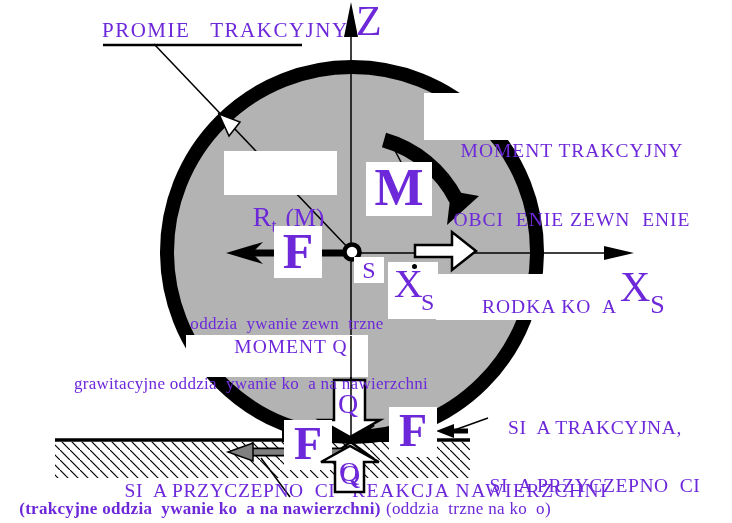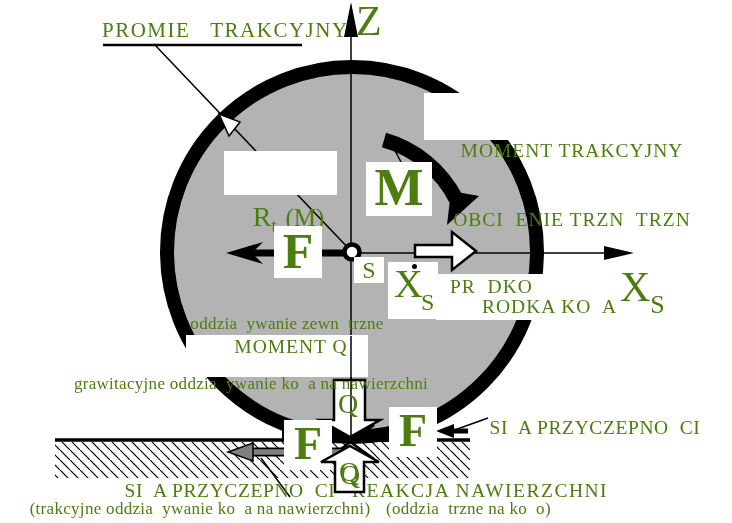--- a/index.html
+++ b/index.html
@@ -1,21 +1,21 @@
 <!DOCTYPE html>
 <html><head>
 <meta charset="utf-8">
 <style>
   html,body{margin:0;padding:0;background:#fff;}
   #stage{position:relative;width:732px;height:523px;background:#ffffff;overflow:hidden;
          font-family:"Liberation Serif","DejaVu Serif",serif;color:#000;}
   svg{position:absolute;left:0;top:0;}
   #bg{z-index:1;}
   #overlay{z-index:15;}
-  .lbl{position:absolute;color:#4d7c0f;white-space:pre;z-index:10;line-height:1.02;}
+  .lbl{position:absolute;color:#6d28d9;white-space:pre;z-index:10;line-height:1.02;}
   .boxed{background:#ffffff;}
   .caps{font-size:19.5px;letter-spacing:1px;}
   .body-txt{font-size:17px;letter-spacing:0.3px;}
   .ctr{text-align:center;}
   .big-sym{font-weight:bold;}
   .q-lbl{font-size:28px;z-index:20;}
 </style>
 </head>
 <body>
 
@@ -68,70 +68,70 @@
     <polygon points="228,452 253,443 253,461" fill="#808080" stroke="#000" stroke-width="1.5"></polygon>
     <line x1="261" y1="458" x2="290" y2="497" stroke="#000" stroke-width="1.5"></line>
   </svg>
 
   <div class="lbl caps" style="left:102px;top:20px;font-size:21px;letter-spacing:1.5px;">PROMIE   TRAKCYJNY</div>
 
   <div class="lbl" style="left:356px;top:0px;font-size:42px;">Z</div>
 
   <div class="lbl boxed ctr caps" style="left:424px;top:93px;width:296px;height:47px;line-height:23px;">
     <div>MOMENT TRAKCYJNY</div>
-    <div>OBCI  ENIE TRZN  TRZN</div>
+    <div>OBCI  ENIE ZEWN  ENIE</div>
   </div>
 
   <div class="lbl boxed" style="left:224px;top:151px;width:113px;height:44px;line-height:44px;text-align:center;">
     <span style="font-size:28px;">R</span><span style="font-size:18px;vertical-align:-6px;">t</span><span style="font-size:25px;margin-left:9px;">(M)</span>
   </div>
 
   <div class="lbl boxed ctr big-sym" style="left:366px;top:162px;width:66px;height:54px;font-size:52px;line-height:52px;">M</div>
 
   <div class="lbl boxed ctr big-sym" style="left:274px;top:226px;width:48px;height:52px;font-size:50px;line-height:50px;">F</div>
 
   <div class="lbl boxed ctr" style="left:354px;top:257px;width:30px;height:26px;font-size:24px;line-height:26px;">S</div>
 
   <div class="lbl boxed" style="left:388px;top:262px;width:50px;height:57px;">
     <div style="position:absolute;left:24px;top:2px;width:5px;height:5px;border-radius:50%;background:#000;"></div>
     <span style="position:absolute;left:6px;top:2px;font-size:40px;line-height:40px;">X</span>
     <span style="position:absolute;left:33px;top:28px;font-size:24px;">S</span>
   </div>
 
   <div class="lbl boxed" style="left:436px;top:274px;width:202px;height:46px;">
-    <div class="caps" style="position:absolute;left:14px;top:3px;">PR  DKO</div>
     <div class="caps" style="position:absolute;left:32px;top:23px;margin-left:14px;">RODKA KO  A</div>
   </div>
 
   <div class="lbl" style="left:604px;top:250px;">
     <span style="font-size:42px;">X</span><span style="font-size:26px;vertical-align:-12px;">S</span>
   </div>
 
   <div class="lbl ctr body-txt" style="left:130px;top:280px;width:314px;">
     <div>oddzia  ywanie zewn  trzne</div>
   </div>
 
   <div class="lbl boxed" style="left:186px;top:335px;width:182px;height:42px;"></div>
   <div class="lbl ctr caps" style="left:200px;top:337px;width:182px;">MOMENT Q</div>
   <div class="lbl ctr body-txt" style="left:0px;top:375px;width:502px;">grawitacyjne oddzia  ywanie ko  a na nawierzchni</div>
 
   <div class="lbl ctr" style="left:458px;top:379px;width:274px;line-height:19.4px;">
+    <div class="caps" style="letter-spacing:0.6px;">SI  A TRAKCYJNA,</div>
     <div class="caps" style="letter-spacing:0.6px;">SI  A PRZYCZEPNO  CI</div>
     
     
   </div>
 
   <div class="lbl boxed ctr big-sym" style="left:284px;top:420px;width:48px;height:50px;font-size:46px;line-height:48px;">F</div>
   <div class="lbl boxed ctr big-sym" style="left:389px;top:407px;width:48px;height:50px;font-size:46px;line-height:48px;">F</div>
 
   <div class="lbl q-lbl" style="left:338px;top:390px;">Q</div>
   <div class="lbl q-lbl" style="left:339px;top:458px;">Q</div>
 
   <div class="lbl ctr caps" style="left:105px;top:481px;width:250px;letter-spacing:0.6px;">SI  A PRZYCZEPNO  CI</div>
-  <div class="lbl ctr body-txt" style="left:0px;top:500px;width:400px;">(trakcyjne oddzia  ywanie ko  a na nawierzchni)</div>
+  <div class="lbl ctr body-txt" style="left:0px;top:500px;width:400px;font-weight:bold;">(trakcyjne oddzia  ywanie ko  a na nawierzchni)</div>
   <div class="lbl caps" style="left:352px;top:481px;letter-spacing:1.5px;">REAKCJA NAWIERZCHNI</div>
   <div class="lbl body-txt" style="left:386px;top:500px;">(oddzia  trzne na ko  o)</div>
 
   <svg id="overlay" width="732" height="523" viewBox="0 0 732 523">
     <line x1="351" y1="336" x2="351" y2="437" stroke="#000" stroke-width="1.5"></line>
     <path d="M335,492 L335,462 L321,462 L350,446 L379,462 L364,462 L364,492 Z" fill="#fff" stroke="#000" stroke-width="2.5"></path>
   </svg>
   <div class="lbl q-lbl" style="left:340px;top:461px;z-index:20;">Q</div>
 
 </div>

